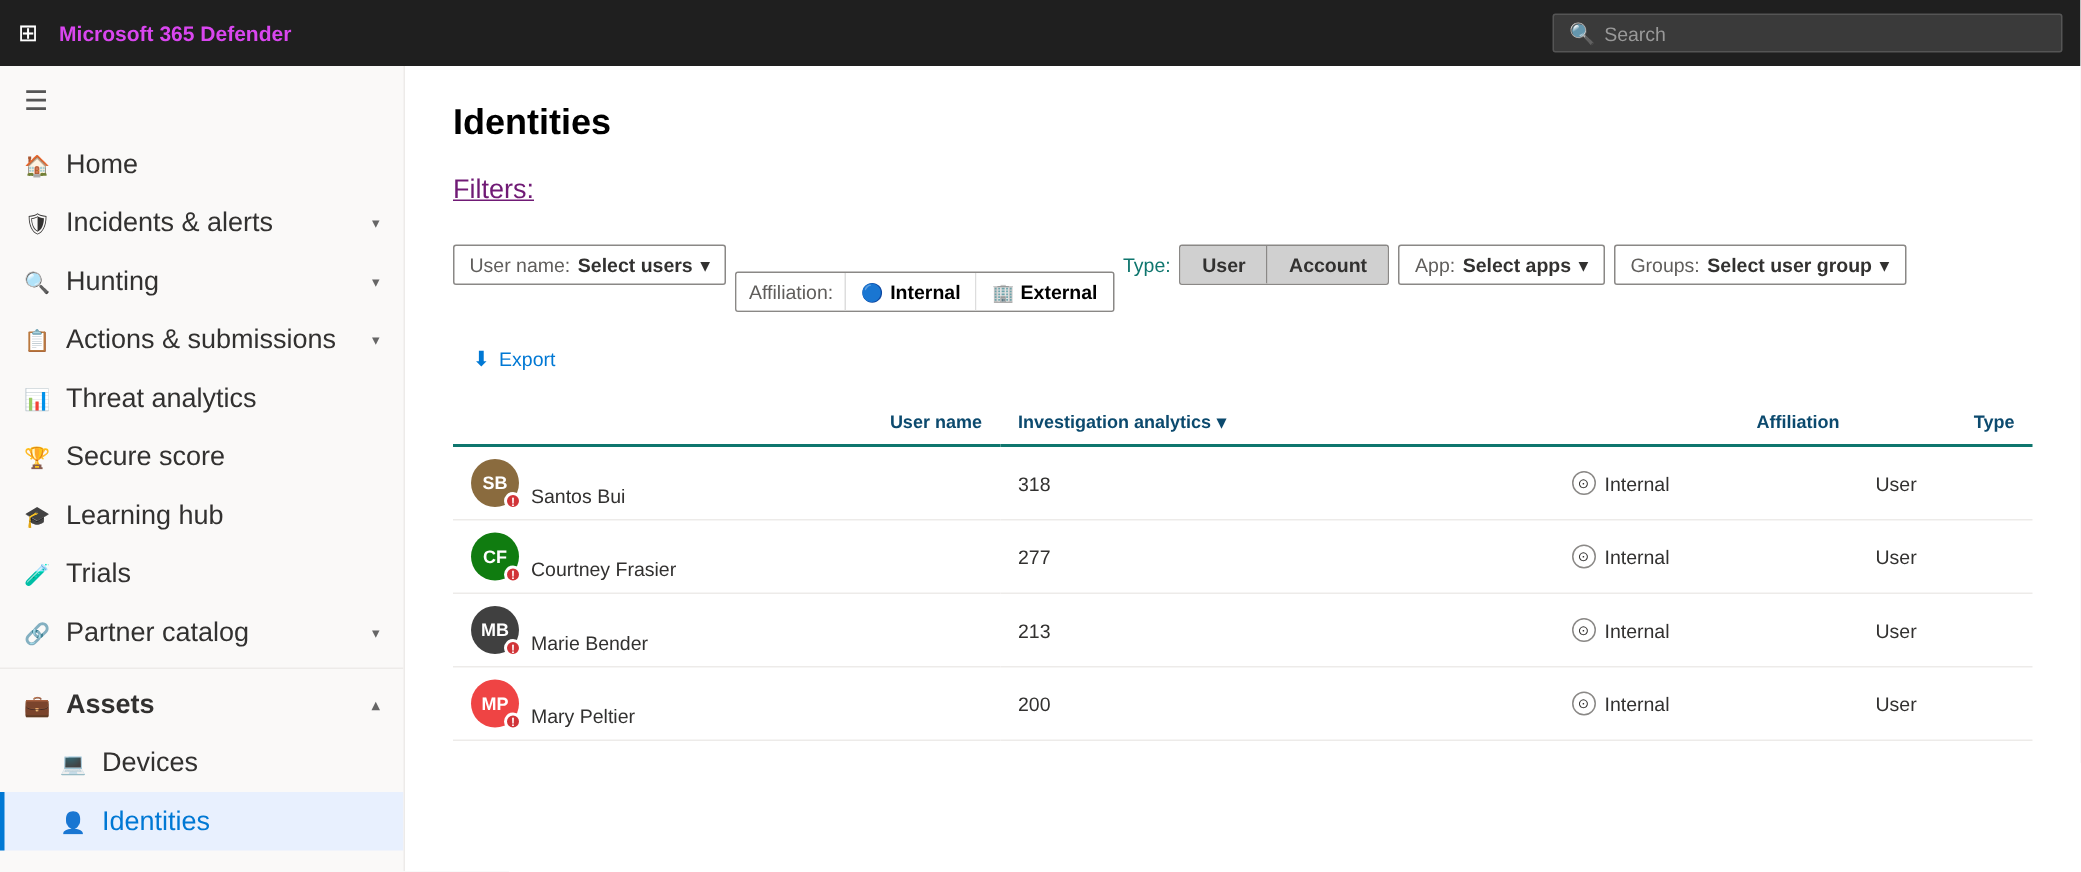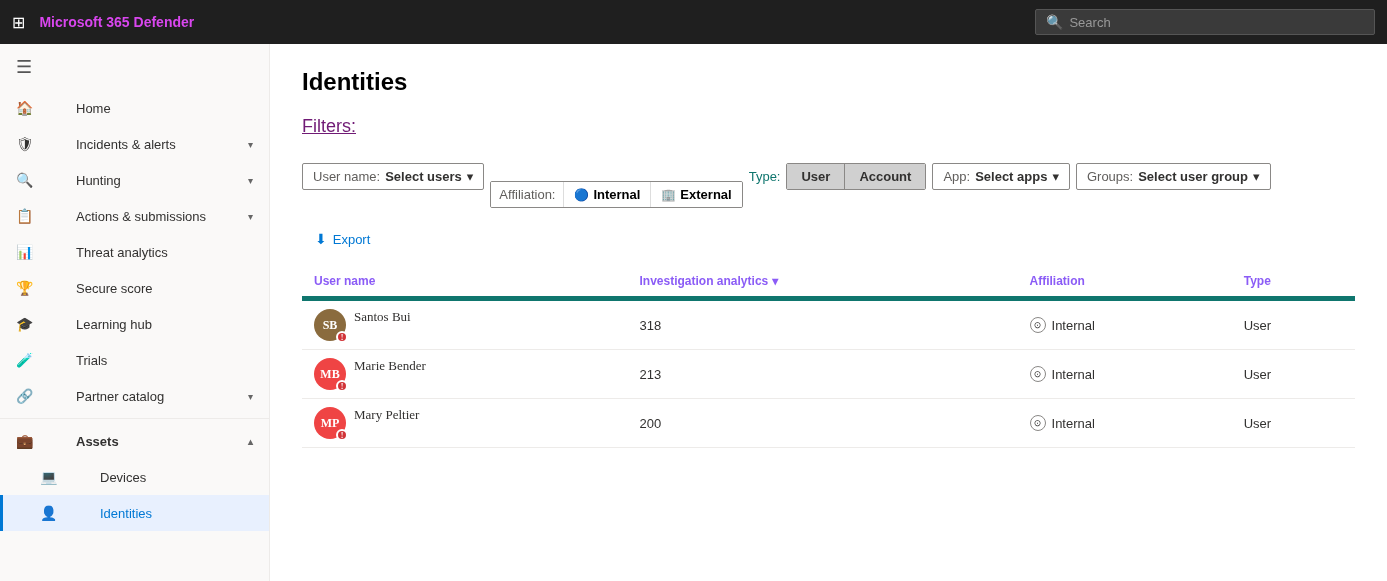--- a/index.html
+++ b/index.html
@@ -90,22 +90,21 @@
       width: 18px;
       height: 18px;
       display: flex;
       align-items: center;
       justify-content: center;
       font-size: 14px;
       flex-shrink: 0;
     }
     .sidebar-item-label {
       flex: 1;
-      font-size: 13px;
-      margin-left: 32px;
+      font-size: 18px;
     }
     .sidebar-item-chevron {
       font-size: 10px;
       color: #666;
     }
     .sidebar-section-header {
       display: flex;
       align-items: center;
       padding: 9px 16px;
       cursor: pointer;
@@ -216,40 +215,39 @@
       border: 1px solid transparent;
       cursor: pointer;
       font-size: 13px;
       color: #0078d4;
       margin-bottom: 12px;
     }
 
     
     .table { width: 100%; border-collapse: collapse; }
     .table th {
-      text-align: left;
+      text-align: right;
       padding: 8px 12px;
       font-size: 12px;
       font-weight: 600;
-      color: #8b5cf6;
-      border-bottom: 5px solid #0f766e;
+      color: #0c4a6e;
+      border-bottom: 2px solid #0f766e;
       background: #fff;
     }
     .table td {
       padding: 8px 12px;
       border-bottom: 1px solid #edebe9;
       color: #323130;
       font-size: 13px;
       vertical-align: middle;
     }
     .user-cell {
       display: flex;
-      align-items: flex-start;
+      align-items: flex-end;
       gap: 8px;
-      font-family: Liberation Serif, serif;
     }
     .avatar {
       width: 32px;
       height: 32px;
       border-radius: 50%;
       display: flex;
       align-items: center;
       justify-content: center;
       font-size: 12px;
       font-weight: 700;
@@ -459,21 +457,40 @@
       <div class="internal-cell">
         <div class="internal-icon">⊙</div>
         <span>Internal</span>
       </div>
     </td>
     <td>User</td>
   </tr>
           <tr>
     <td>
       <div class="user-cell">
-        <div class="avatar" style="background:#ef4444">
+        <div class="avatar" style="background:#107c10">
+          CF
+          <span class="avatar-badge">!</span>
+        </div>
+        <span>Courtney Frasier</span>
+      </div>
+    </td>
+    <td>277</td>
+    <td>
+      <div class="internal-cell">
+        <div class="internal-icon">⊙</div>
+        <span>Internal</span>
+      </div>
+    </td>
+    <td>User</td>
+  </tr>
+          <tr>
+    <td>
+      <div class="user-cell">
+        <div class="avatar" style="background:#404040">
           MB
           <span class="avatar-badge">!</span>
         </div>
         <span>Marie Bender</span>
       </div>
     </td>
     <td>213</td>
     <td>
       <div class="internal-cell">
         <div class="internal-icon">⊙</div>

